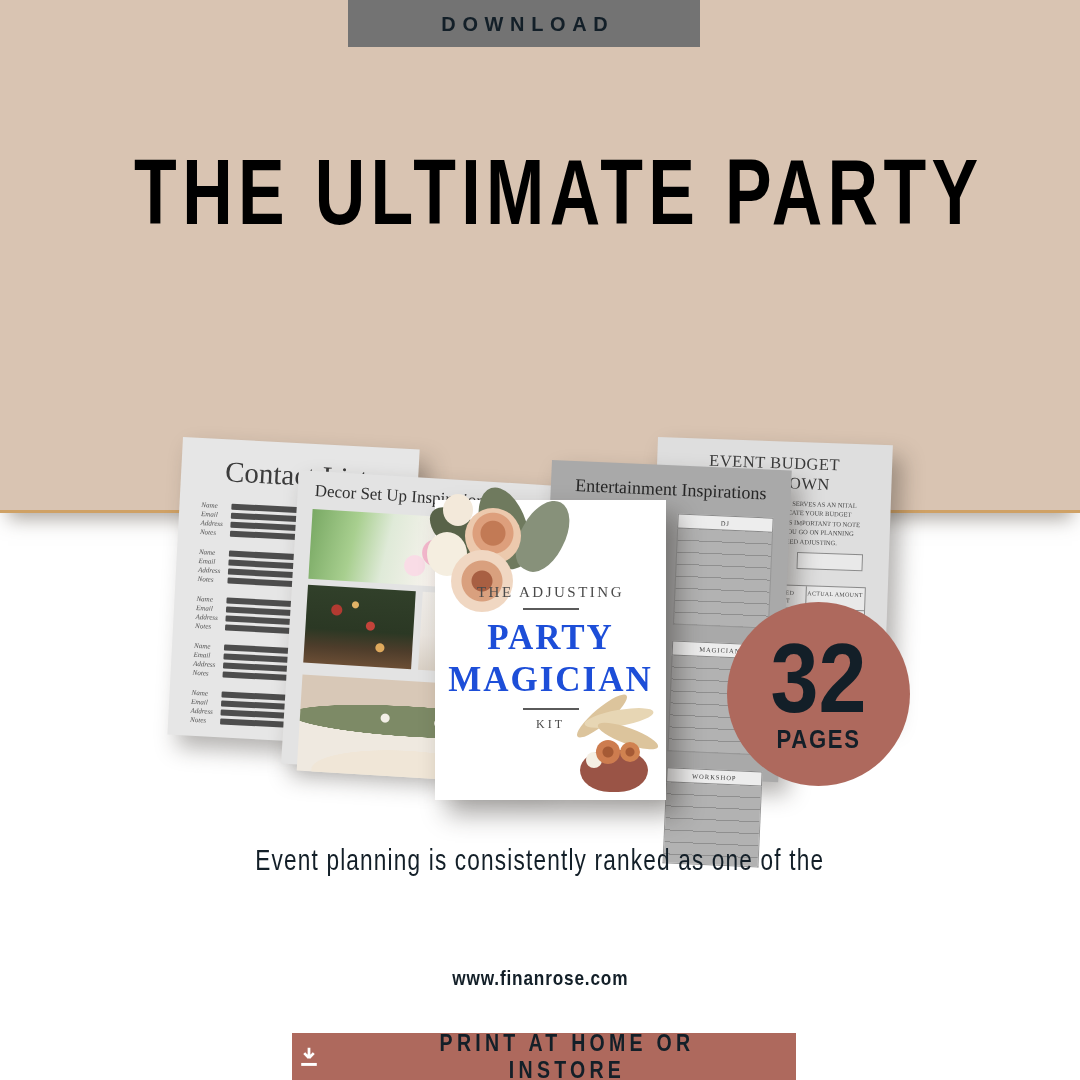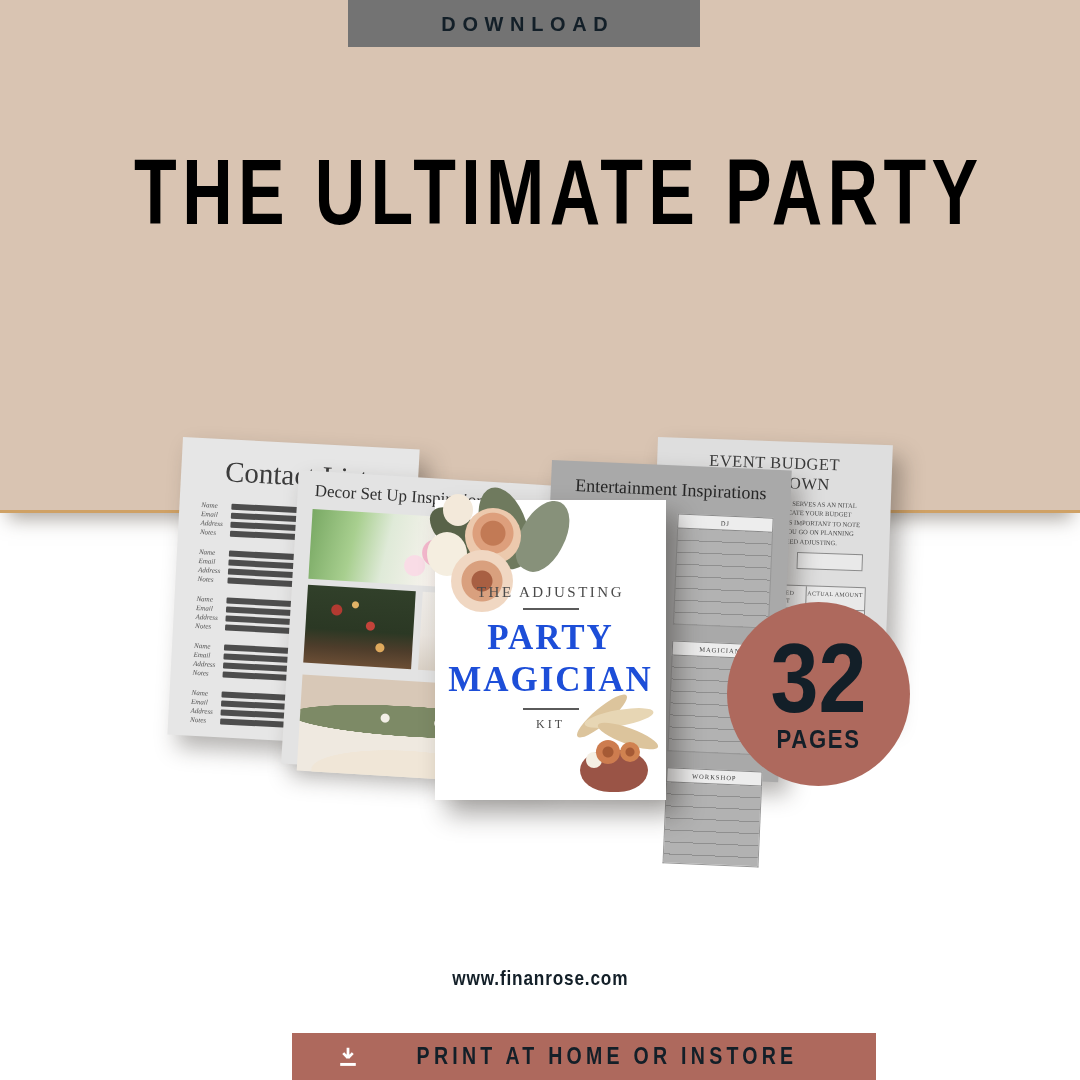--- a/index.html
+++ b/index.html
@@ -140,21 +140,21 @@
   .pages-num{font-size:98px;font-weight:700;line-height:88px;transform:scaleX(0.88);}
   .pages-label{font-size:26px;font-weight:700;letter-spacing:2px;transform:scaleX(0.85);margin-top:2px;}
 
   
   .tagline{position:absolute;top:842px;width:100%;text-align:center;color:#131f28;z-index:5;}
   .tagline .line{display:block;font-size:29px;line-height:37px;}
   .tagline .cond{letter-spacing:1.5px;}
   .website{position:absolute;top:966px;width:100%;text-align:center;font-size:21px;font-weight:700;
         color:#131f28;z-index:5;text-decoration:underline;}
   .website .cond{letter-spacing:1px;transform:scaleX(0.82);}
-  .cta{position:absolute;left:292px;top:1033px;width:584px;height:47px;background:#ae695d;z-index:5;
+  .cta{position:absolute;left:292px;top:1033px;width:504px;height:47px;background:#ae695d;z-index:5;
         display:flex;align-items:center;justify-content:center;gap:24px;border:none;cursor:pointer;}
   .cta-label{font-size:23px;font-weight:700;letter-spacing:5px;color:#131f28;transform:scaleX(0.85);}
   .dl-icon{width:22px;height:22px;flex:none;}
 </style>
 </head>
 <body>
 
 <div class="canvas">
 
   <div class="hero">
@@ -342,20 +342,21 @@
       </div>
     </div>
 
     <div id="pages-badge">
       <div class="pages-num">32</div>
       <div class="pages-label">PAGES</div>
     </div>
   </div>
 
   <div class="tagline">
+    <span class="line"><span class="cond">Event planning is consistently ranked as one of the</span></span>
   </div>
 
   <div class="website">
     <span class="cond">www.finanrose.com</span>
   </div>
 
   <button class="cta">
     <svg class="dl-icon" viewBox="0 0 24 24" aria-hidden="true">
       <path d="M12 2v11M12 13l-5.2-5.2M12 13l5.2-5.2" stroke="#ffffff" stroke-width="3" fill="none"></path>
       <rect x="3.5" y="18.5" width="17" height="3.2" fill="#ffffff"></rect>

